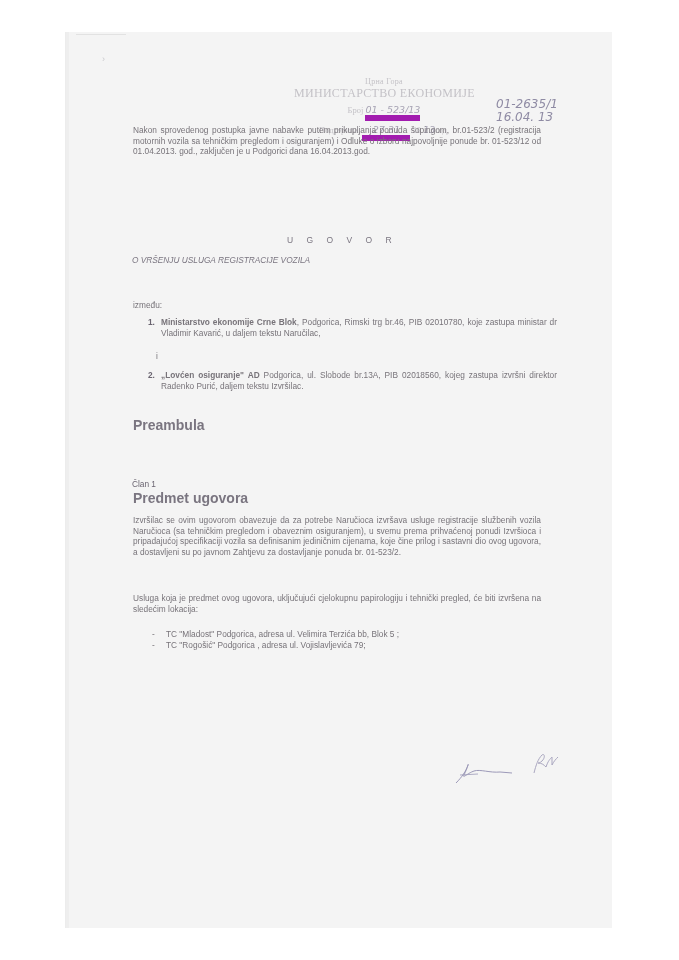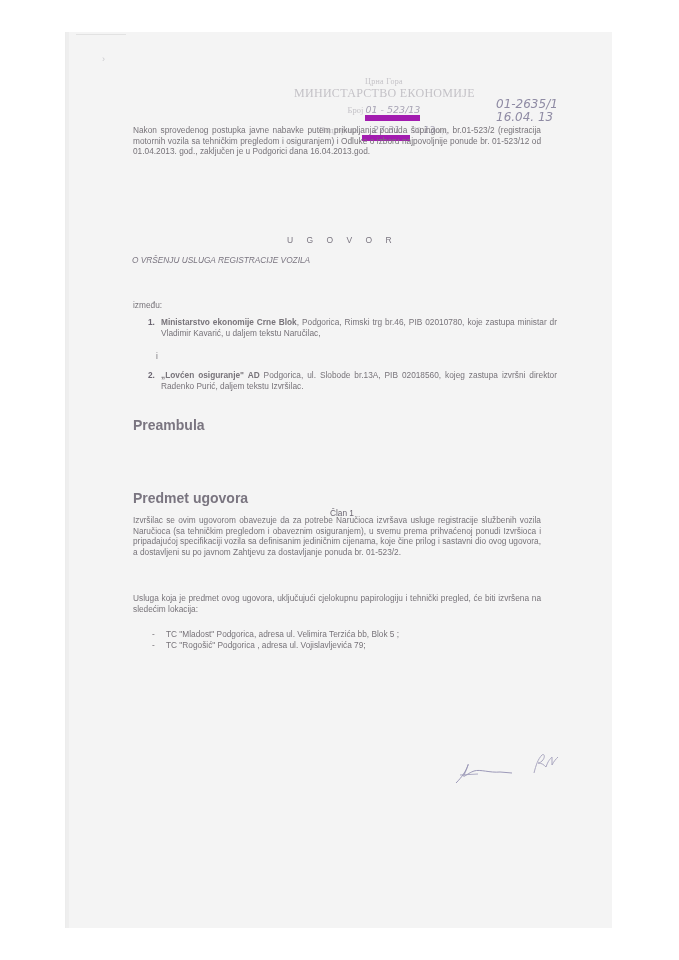--- a/index.html
+++ b/index.html
@@ -40,21 +40,21 @@
     .party { position: absolute; font-size: 8.3px; line-height: 10.7px; color: #777379; }
     .party .num { position: absolute; left: 0; top: 0; font-weight: bold; color: #6a6470; }
     .party .body { position: absolute; left: 13px; top: 0; width: 396px; text-align: justify; }
     .party1 { left: 82px; top: 285px; }
     .and { left: 90px; top: 319px; }
     .party2 { left: 82px; top: 338px; }
     .heading { position: absolute; font-size: 14px; font-weight: bold; color: #7a7580; text-align: right; }
     .h-pre { left: 67px; top: 385px; }
     .pre-text { left: 67px; top: 406px; width: 412px; }
     .h-pred { left: 67px; top: 458px; }
-    .clan { position: absolute; left: 66px; top: 476px; width: 420px; text-align: center; font-size: 8.3px; color: #6a6470; }
+    .clan { position: absolute; left: 66px; top: 447px; width: 420px; font-size: 8.3px; color: #6a6470; }
     .art1 { left: 67px; top: 483px; width: 408px; }
     .usl { left: 67px; top: 561px; width: 408px; }
     .loc { position: absolute; font-size: 8.3px; line-height: 10.7px; color: #777379; white-space: nowrap; }
     .loc .dash { position: absolute; left: 0; }
     .loc .lt { position: absolute; left: 14px; }
     .loc1 { left: 86px; top: 597px; }
     .loc2 { left: 86px; top: 608px; }
 
     .sig { position: absolute; }
     .sig1 { left: 388px; top: 725px; }

